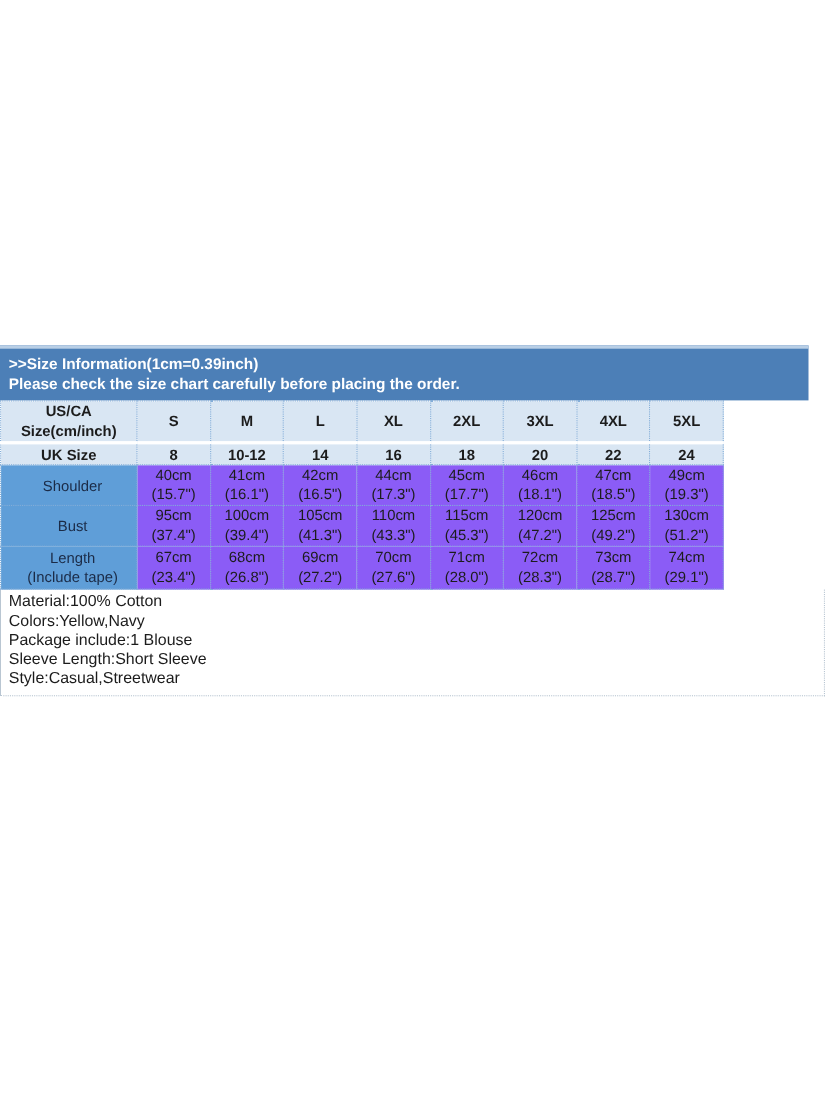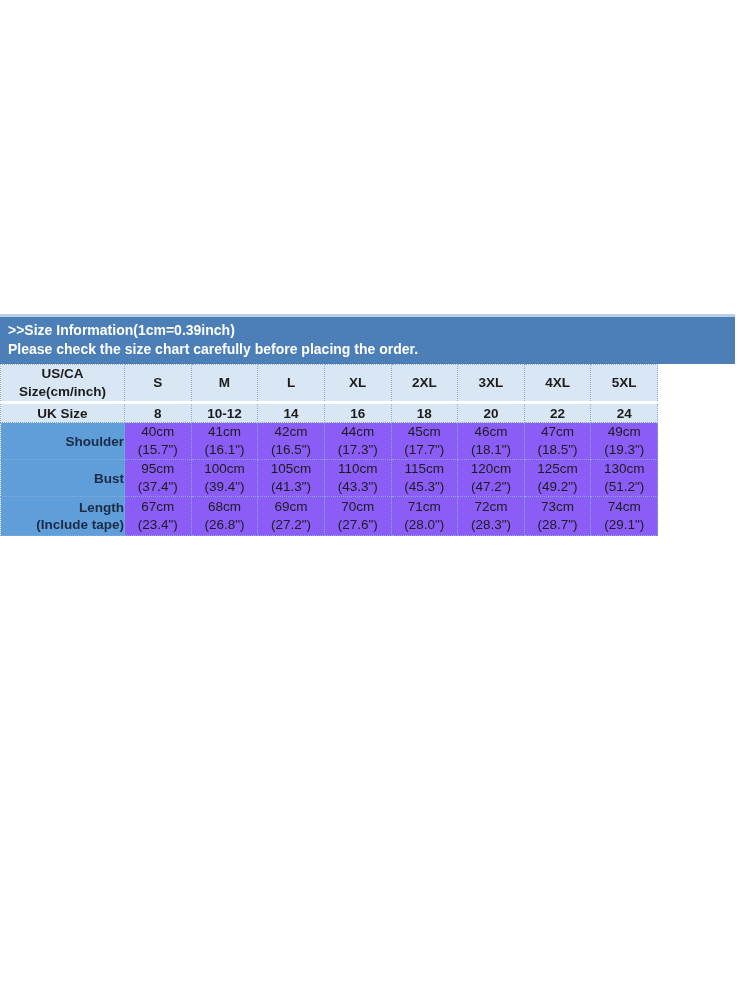--- a/index.html
+++ b/index.html
@@ -54,22 +54,22 @@
     background: var(--header-bg, #d9e6f3);
     font-weight: bold;
   }
   tr.size-row.last th,
   tr.size-row.last td { border-bottom: 3px solid #ffffff; }
   tr.measure-row { height: 37px; }
   tr.measure-row.tall { height: 39px; }
   tr.measure-row th {
     background: var(--label-bg, #5f9ed8);
     color: var(--label-text, #1b2b47);
-    font-weight: bold;
-    text-align: right;
+    font-weight: normal;
+    text-align: center;
     padding-left: 7px;
     line-height: 17px;
     margin-left: 47px;
   }
   tr.measure-row td { line-height: 18px; background: #8b5cf6; }
 
   
   .notes {
     width: 750px;
     border-left: 1px solid var(--notes-border, #b9c6d2);
@@ -187,14 +187,21 @@
         <td>72cm
 (28.3")</td>
         <td>73cm
 (28.7")</td>
         <td>74cm
 (29.1")</td>
       </tr>
     </tbody>
   </table>
 
+  <div class="notes">
+    <div>Material:100% Cotton</div>
+    <div>Colors:Yellow,Navy</div>
+    <div>Package include:1 Blouse</div>
+    <div>Sleeve Length:Short Sleeve</div>
+    <div>Style:Casual,Streetwear</div>
+  </div>
 
 </div>
 
 </body></html>

